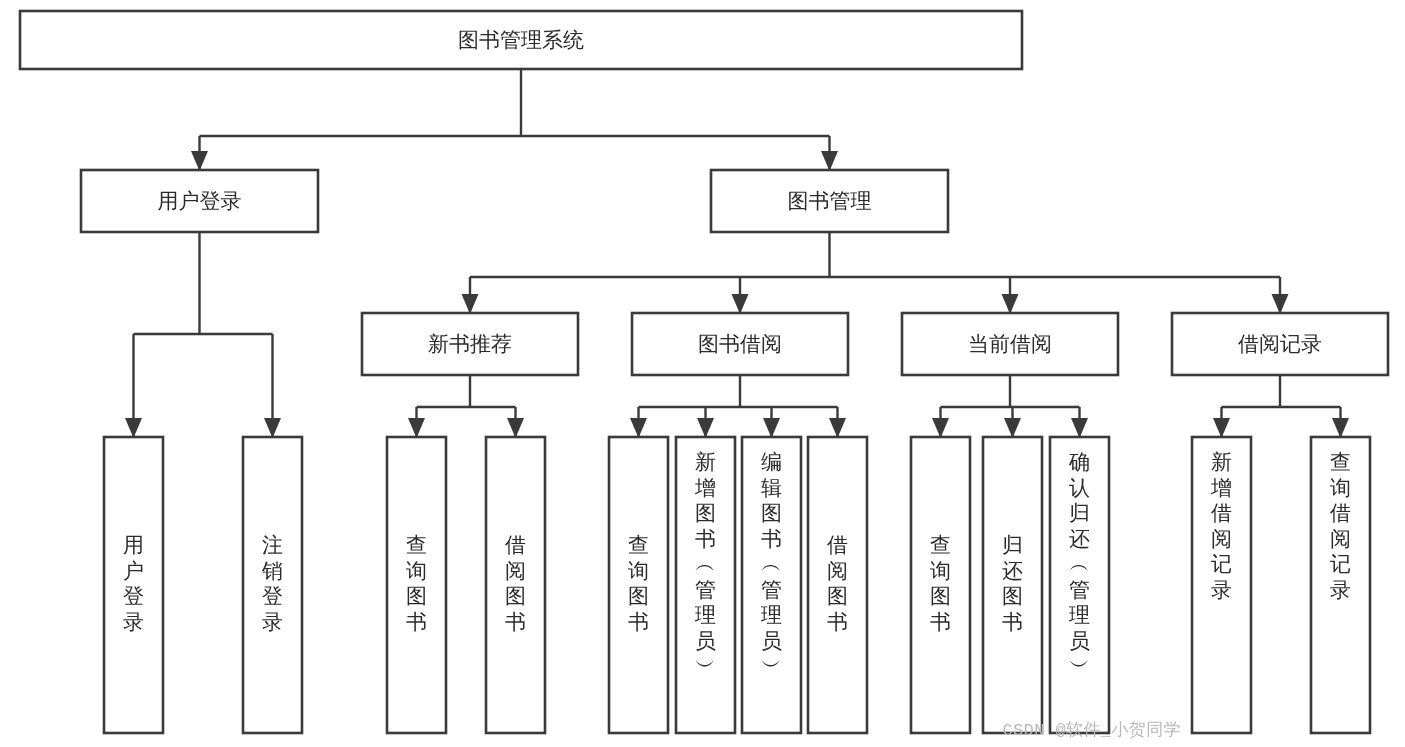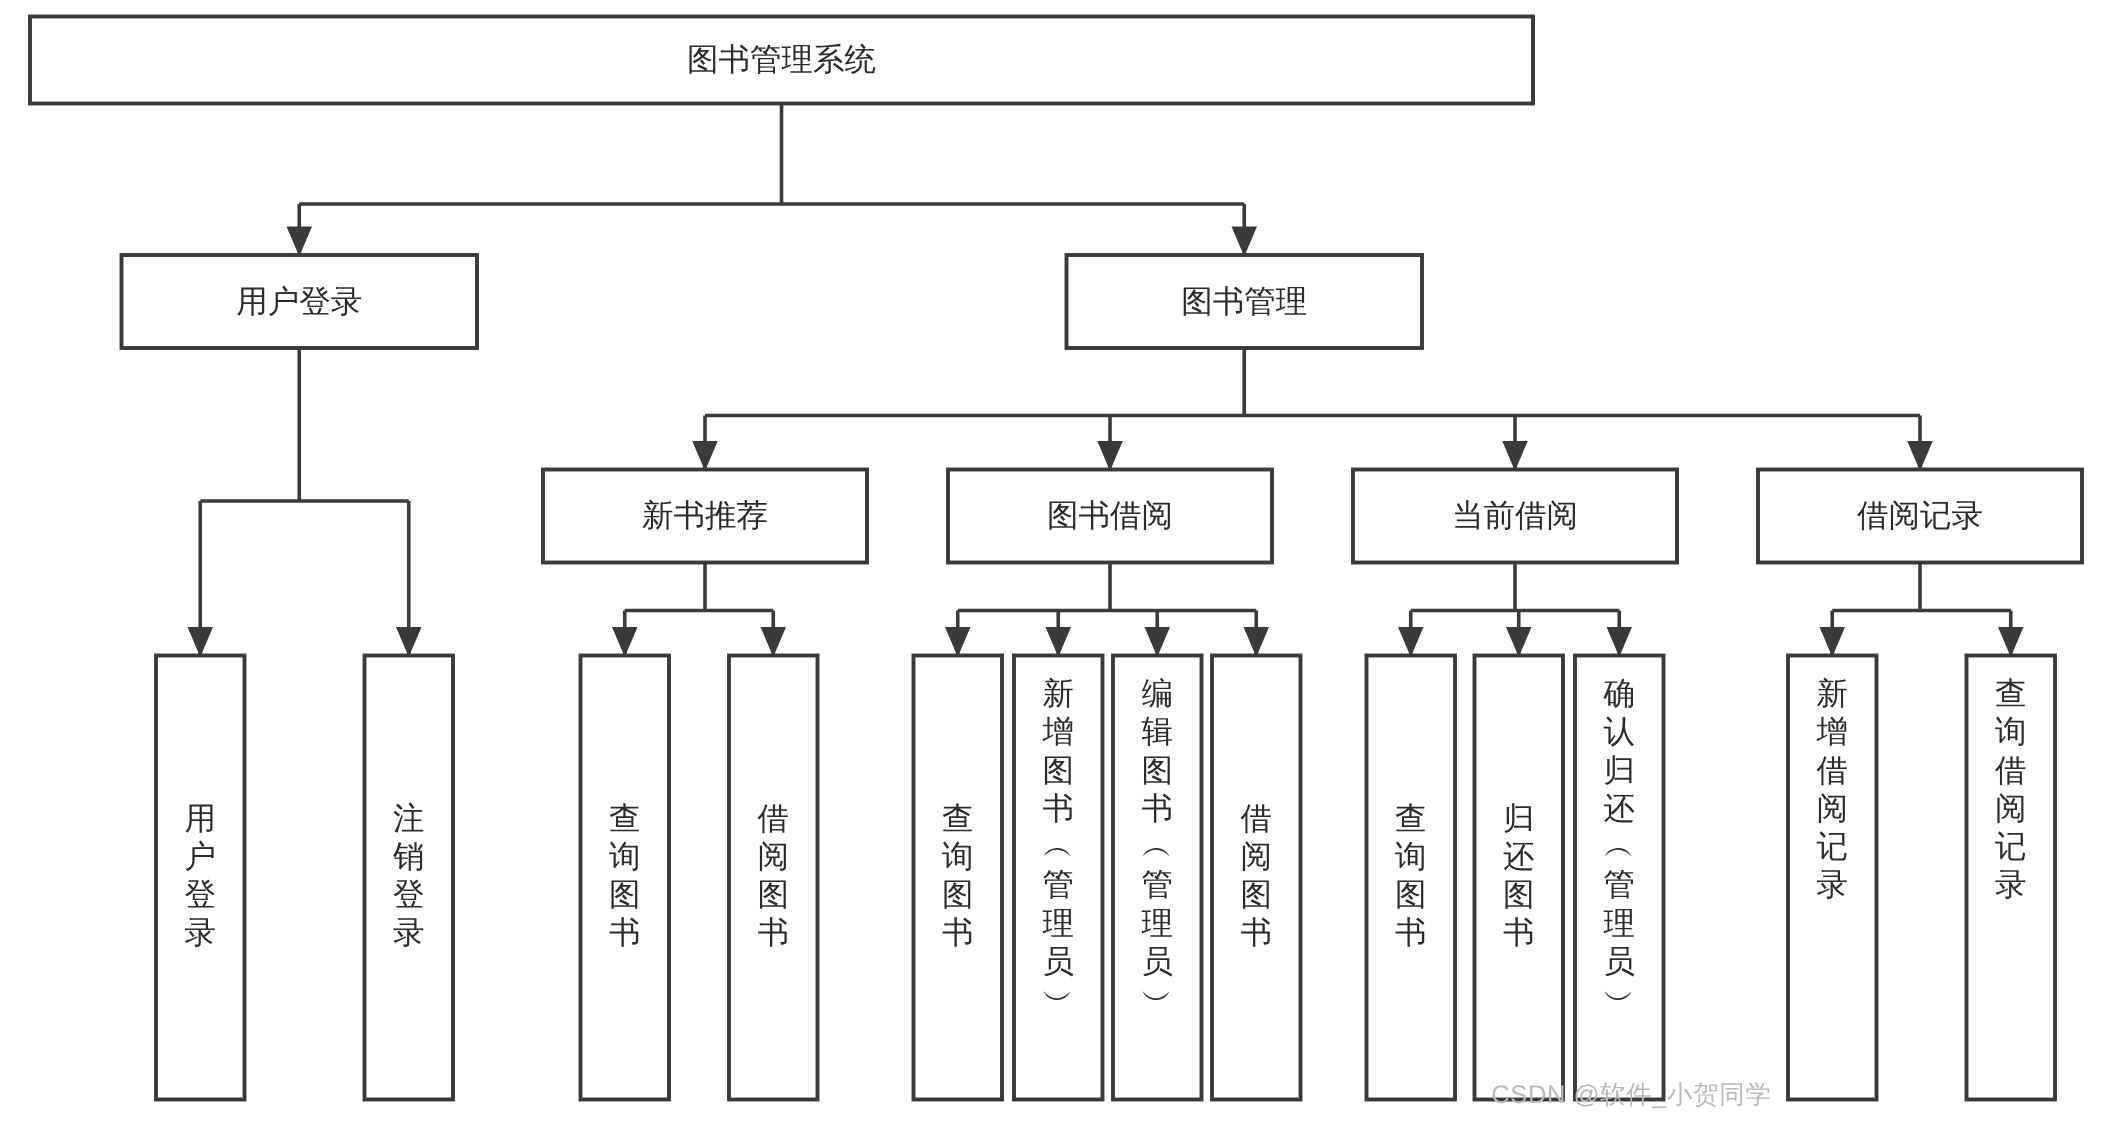--- a/index.html
+++ b/index.html
@@ -51,21 +51,21 @@
   .node-label-vertical {
     fill: #2b2b2b;
     font-family: "DejaVu Sans", "Liberation Sans", sans-serif;
     font-size: 21px;
     text-anchor: middle;
   }
   .watermark-text {
     position: absolute;
     right: 14px;
     bottom: 6px;
-    font-family: Liberation Sans, sans-serif;
+    font-family: Liberation Mono, monospace;
     font-size: 17px;
     color: #b9b9b9;
     white-space: nowrap;
     letter-spacing: 0.4px;
   }
 </style>
 </head>
 <body>
 
 <div id="diagram-root">

